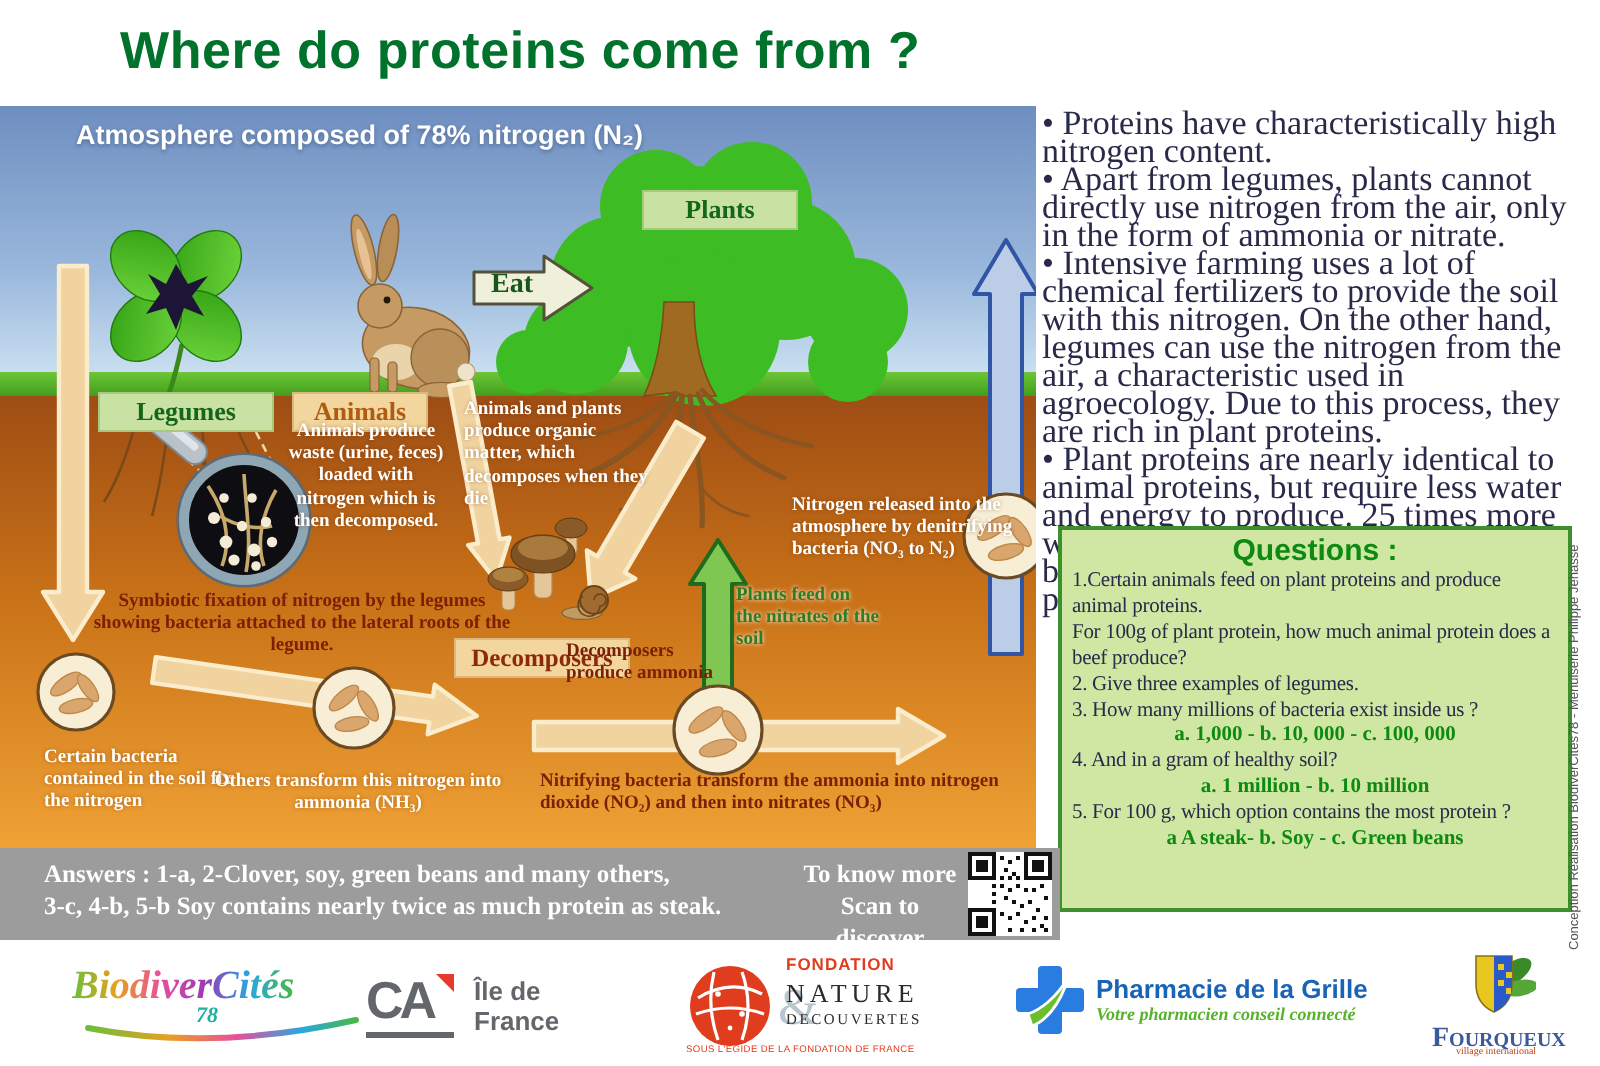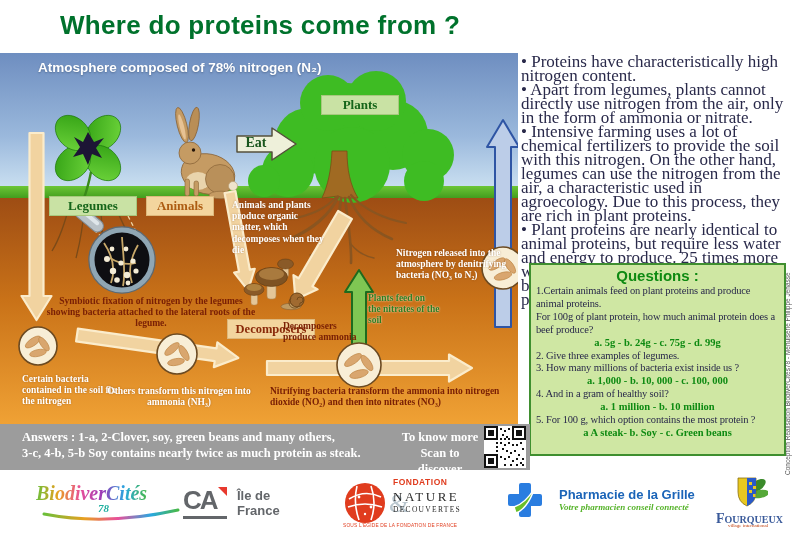--- a/index.html
+++ b/index.html
@@ -50,21 +50,21 @@
   .ca-bar{position:absolute;left:0;right:2px;bottom:0;height:3px;background:#63666a;}
   .ca-region{font-family:"Liberation Sans",sans-serif;font-weight:bold;font-size:13px;color:#63666a;line-height:15px;}
   #logo-fondation{left:343px;top:477px;width:130px;height:55px;}
   .fon-globe{position:absolute;left:0;top:4px;}
   .fon-col{position:absolute;left:50px;top:0;width:80px;}
   .fon-l1{color:#e03c1e;font-family:"Liberation Sans",sans-serif;font-weight:bold;font-size:8.5px;letter-spacing:.5px;}
   .fon-amp{position:absolute;left:46px;top:12px;font-size:26px;color:#b9c6ce;}
   .fon-nature{font-size:13px;color:#2b2b2b;letter-spacing:2.5px;margin-top:2px;}
   .fon-dec{font-size:7.5px;color:#2b2b2b;letter-spacing:1.3px;}
   .fon-tag{position:absolute;left:0;top:46px;width:130px;color:#e03c1e;font-family:"Liberation Sans",sans-serif;font-size:4.8px;letter-spacing:.2px;}
-  #logo-pharma{left:508px;top:483px;display:flex;align-items:flex-start;gap:17px;}
+  #logo-pharma{left:508px;top:483px;display:flex;align-items:flex-start;gap:6px;}
   .ph-cross{position:relative;width:34px;height:34px;}
   .ph-v{position:absolute;left:11px;top:0;width:12px;height:34px;background:#2a7de0;border-radius:2px;}
   .ph-h{position:absolute;left:0;top:11px;width:34px;height:12px;background:#2a7de0;border-radius:2px;}
   .ph-name{font-family:"Liberation Sans",sans-serif;font-weight:bold;font-size:13px;color:#1a64b8;line-height:15px;padding-top:4px;}
   .ph-tag{font-style:italic;font-weight:bold;font-size:9px;color:#56b32a;}
   #logo-fourqueux{left:716px;top:474px;width:64px;text-align:center;}
   .fq-name{font-size:14px;color:#3a5a9a;font-variant:small-caps;line-height:9px;font-weight:bold;}
   .fq-tag{font-size:5px;color:#c04010;}
 </style>
 </head>
@@ -248,41 +248,41 @@
 
   <div class="abs title">Where do proteins come from ?</div>
 
   <div class="abs atm">Atmosphere composed of 78% nitrogen (N₂)</div>
   <div class="abs lblbox lbl-green" id="lbl-plants">Plants</div>
   <div class="abs" id="eat-text">Eat</div>
   <div class="abs lblbox lbl-green" id="lbl-legumes">Legumes</div>
   <div class="abs lblbox lbl-tan" id="lbl-animals">Animals</div>
   <div class="abs lblbox lbl-tan" id="lbl-decomposers">Decomposers</div>
 
+  <div class="abs cap cap-white" id="cap-waste">Animals produce waste (urine, feces) loaded with nitrogen which is then decomposed.</div>
   <div class="abs cap cap-white" id="cap-organic">Animals and plants produce organic matter, which decomposes when they die</div>
   <div class="abs cap cap-white" id="cap-nitrogen-released">Nitrogen released into the atmosphere by denitrifying bacteria (NO₃ to N₂)</div>
   <div class="abs cap cap-red" id="cap-symbiotic">Symbiotic fixation of nitrogen by the legumes showing bacteria attached to the lateral roots of the legume.</div>
   <div class="abs cap cap-white" id="cap-certain">Certain bacteria contained in the soil fix the nitrogen</div>
   <div class="abs cap cap-white" id="cap-others">Others transform this nitrogen into ammonia (NH₃)</div>
   <div class="abs cap cap-red" id="cap-decomp-ammonia">Decomposers produce ammonia</div>
   <div class="abs cap cap-green" id="cap-plants-feed">Plants feed on the nitrates of the soil</div>
   <div class="abs cap cap-red" id="cap-nitrifying">Nitrifying bacteria transform the ammonia into nitrogen dioxide (NO₂) and then into nitrates (NO₃)</div>
 
   <div class="abs rc">
     <p>• Proteins have characteristically high nitrogen content.</p>
     <p>• Apart from legumes, plants cannot directly use nitrogen from the air, only in the form of ammonia or nitrate.</p>
     <p>• Intensive farming uses a lot of chemical fertilizers to provide the soil with this nitrogen. On the other hand, legumes can use the nitrogen from the air, a characteristic used in agroecology. Due to this process, they are rich in plant proteins.</p>
     <p>• Plant proteins are nearly identical to animal proteins, but require less water and energy to produce. 25 times more water is required to produce a kilo of beef protein than for a kilo of soy protein.</p>
   </div>
 
   <div class="abs" id="qbox">
     <div class="q-title">Questions :</div>
     <div class="q-line">1.Certain animals feed on plant proteins and produce animal proteins.</div>
     <div class="q-line">For 100g of plant protein, how much animal protein does a beef produce?</div>
-    <div class="a-line">a. 5g - b. 24g - c. 75g - d. 99g</div>
     <div class="q-line">2. Give three examples of legumes.</div>
     <div class="q-line">3. How many millions of bacteria exist inside us ?</div>
     <div class="a-line">a. 1,000 - b. 10, 000 - c. 100, 000</div>
     <div class="q-line">4. And in a gram of healthy soil?</div>
     <div class="a-line">a. 1 million - b. 10 million</div>
     <div class="q-line">5. For 100 g, which option contains the most protein ?</div>
     <div class="a-line">a A steak- b. Soy - c. Green beans</div>
   </div>
 
   <div class="abs" id="graybar"></div>

